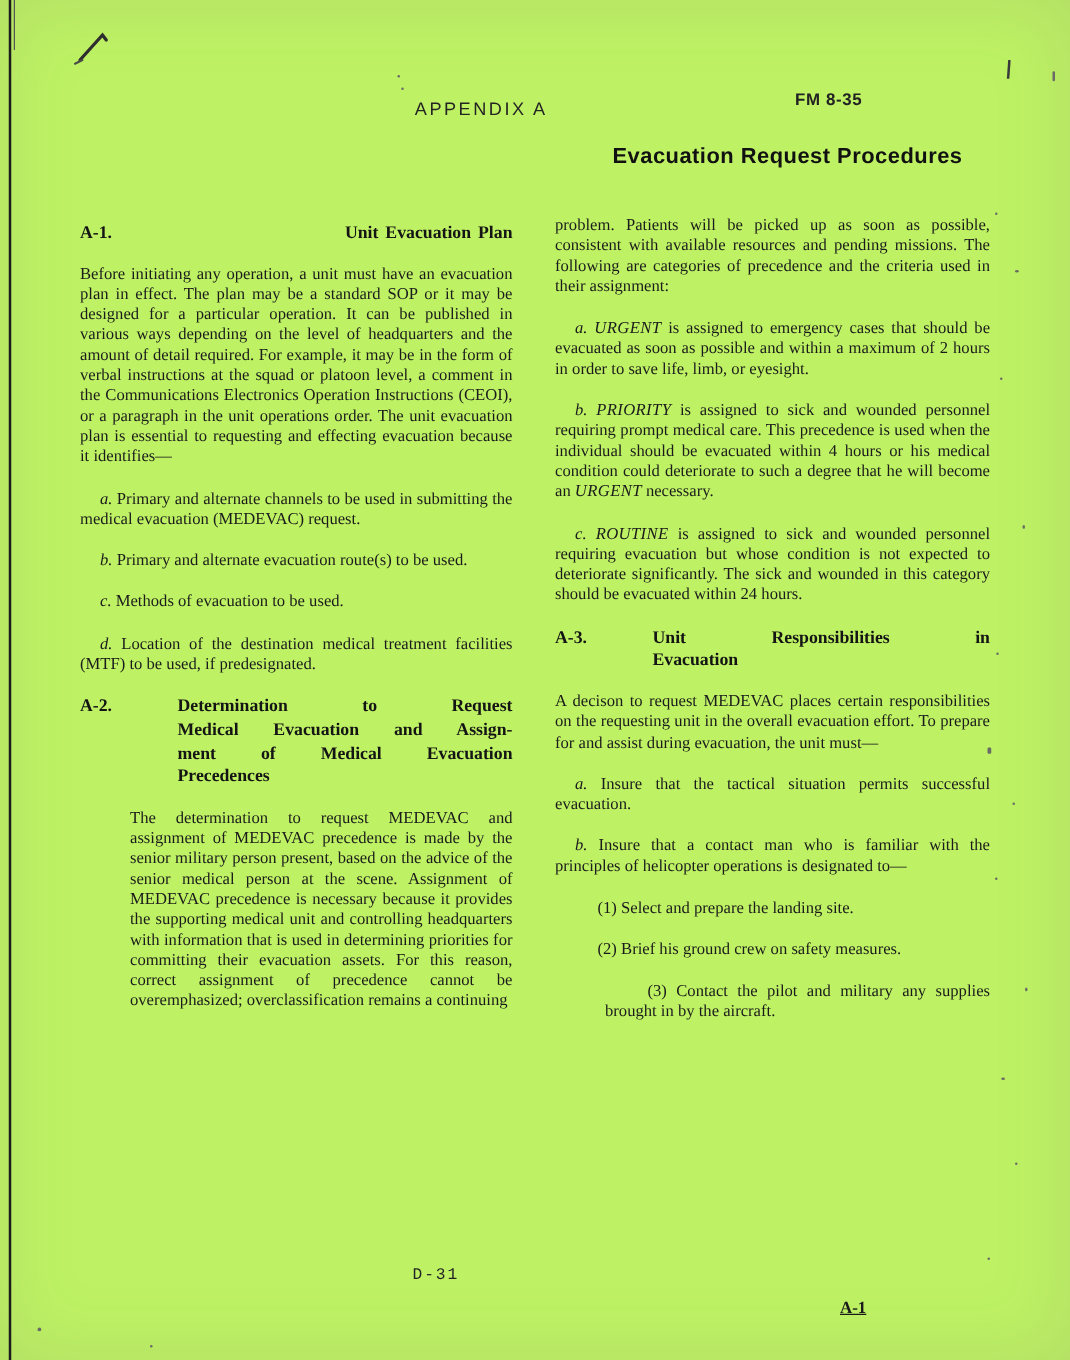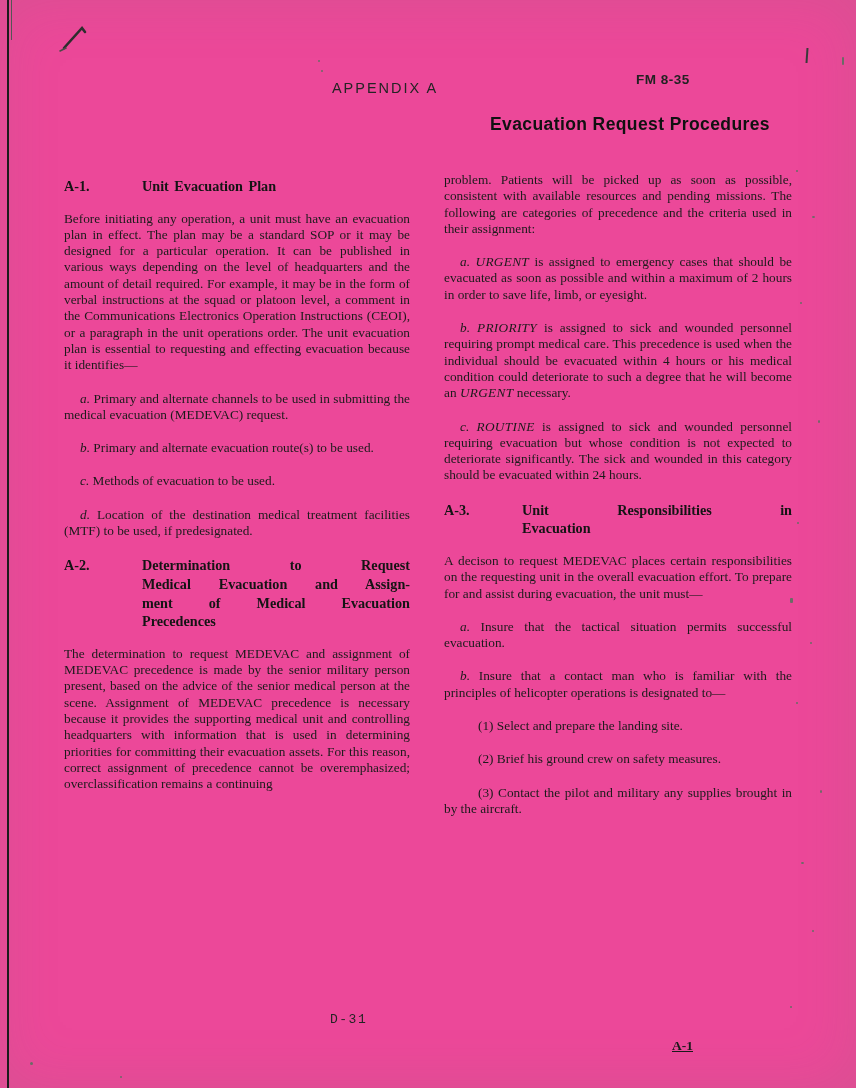--- a/index.html
+++ b/index.html
@@ -1,21 +1,21 @@
 <!DOCTYPE html>
 <html><head>
 <meta charset="utf-8">
 <style>
   * { margin:0; padding:0; box-sizing:border-box; }
   html,body { background:#dcdcda; }
   .page {
     position:relative;
     width:856px; height:1088px;
     margin:0 auto;
-    background:#ec4899;
+    background:#bef264;
     color:#1b1b1b;
     font-family:"Liberation Serif", serif;
     overflow:hidden;
     box-shadow: inset 0 0 60px rgba(120,120,110,0.18);
   }
 
   
   .edge-line-left { position:absolute; left:7px; top:0; width:2px; height:1088px; background:#1c1c1c; }
   .edge-line-left2 { position:absolute; left:11px; top:0; width:1px; height:40px; background:#555; }
   .tick-topright { position:absolute; left:806px; top:48px; width:2px; height:15px; background:#3a3a3a; transform:rotate(4deg); }
@@ -43,36 +43,36 @@
 
   
   .content { position:absolute; left:64px; top:172px; width:728px; display:flex; gap:34px; }
   .col { font-size:13.3px; line-height:16.3px; text-align:justify; }
   .col-left  { width:346px; }
   .col-right { width:348px; }
 
   .para { margin-bottom:17px; }
   .item { margin-bottom:17px; text-indent:16px; }
   .subitem { margin-bottom:17px; text-indent:34px; }
-  .col p:last-child { margin-bottom:0; }
+  .col p:last-child { margin-bottom:0;margin-left:40px; }
 
   .lbl { font-style:italic; }
   .lbl-num { font-style:normal; }
   .kw { font-style:italic; letter-spacing:0.3px; }
 
   .sec-heading {
     display:flex;
     font-weight:700; font-size:14.2px; line-height:18.6px;
     margin:16px 0 15px 0;
     text-align:left; color:#141414;gap:22px;
   }
   .sec-heading.first { margin-top:5px; }
   .sec-heading.mt { margin-top:10px; }
   .sec-num { flex:none; width:56px; }
-  .sec-title { flex:1; word-spacing:2px; }
+  .sec-title { flex:1; word-spacing:2px;text-align:right; }
   .h-lines { flex:1; }
   .h-line { display:block; }
   .h-line.spread { text-align:justify; text-align-last:justify; }
 
   
   .footer-center {
     position:absolute; left:330px; top:1012px;
     font-family:Liberation Mono, monospace;
     font-size:13px; letter-spacing:1.5px; color:#242424;
   }

